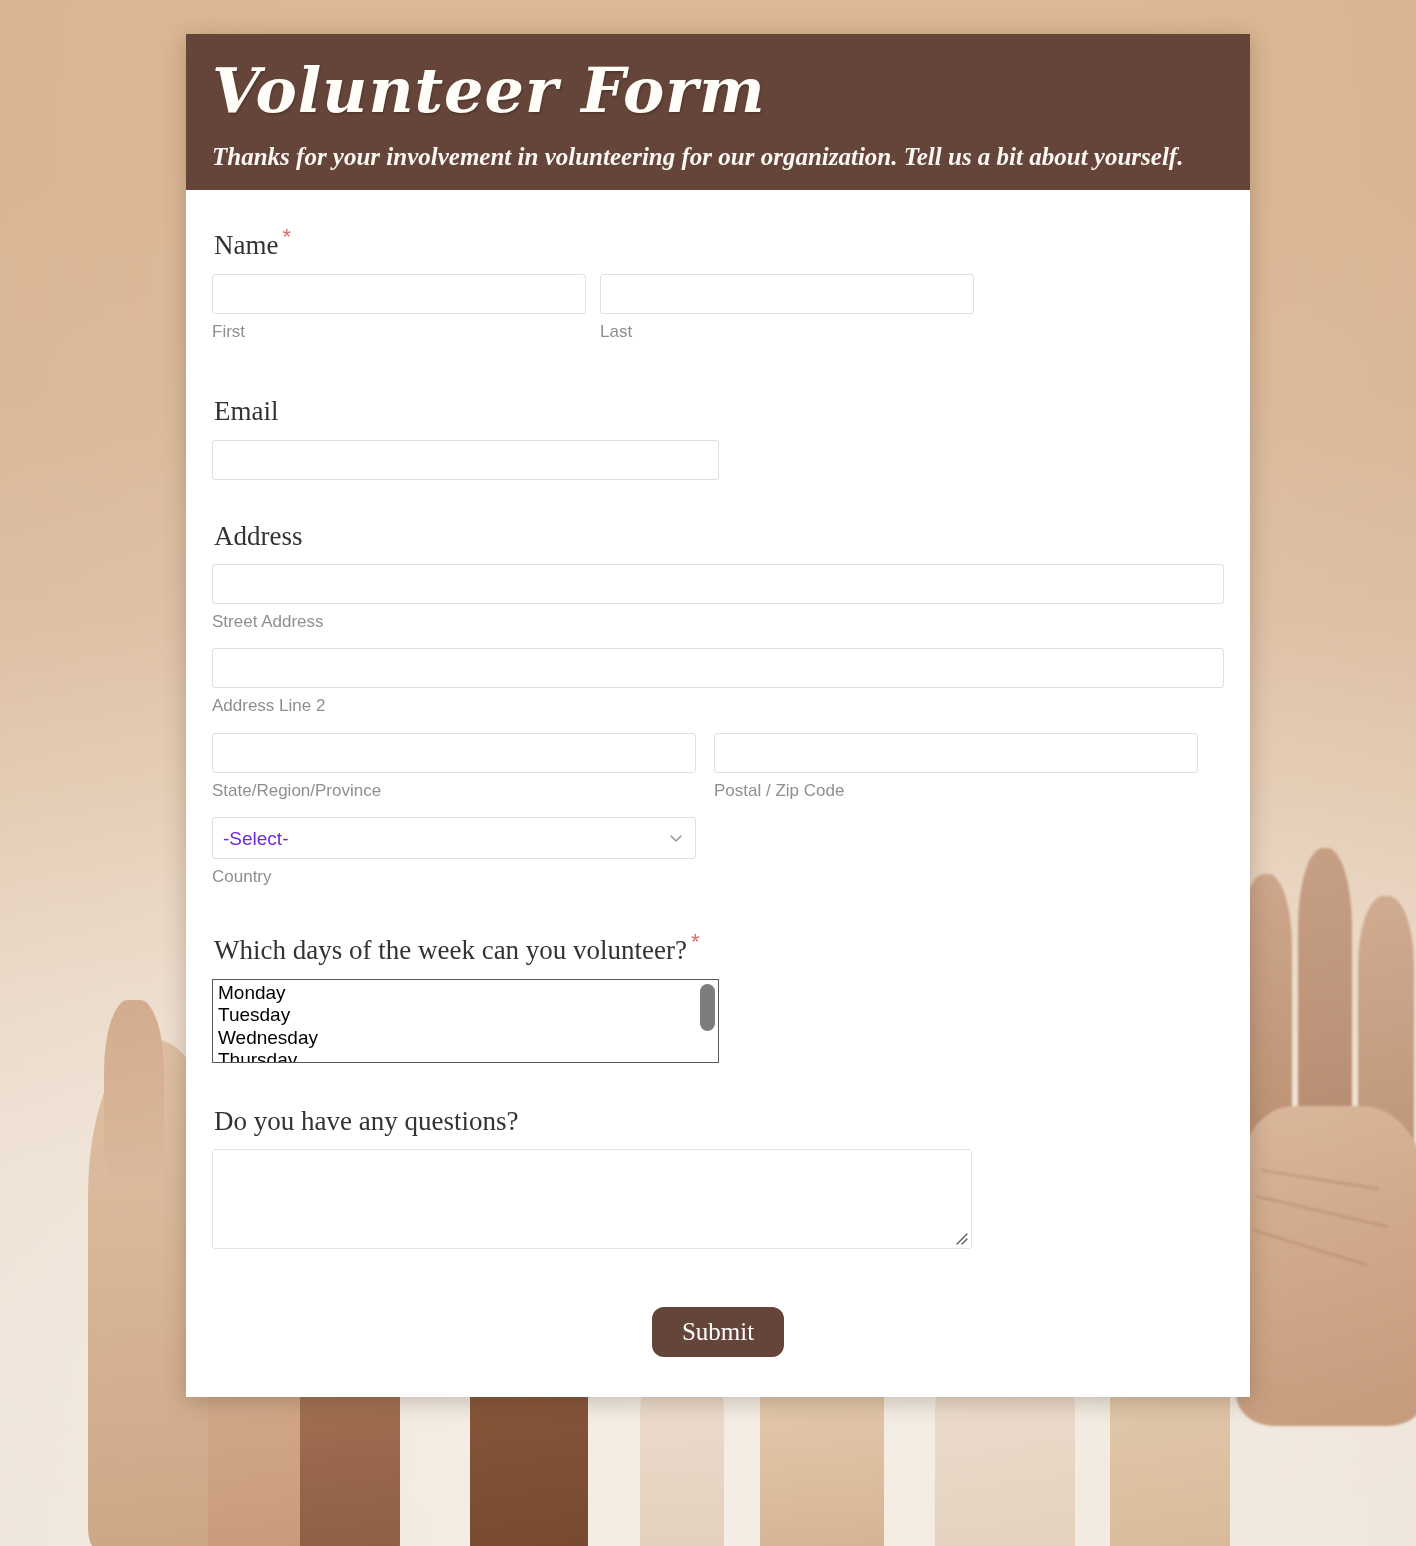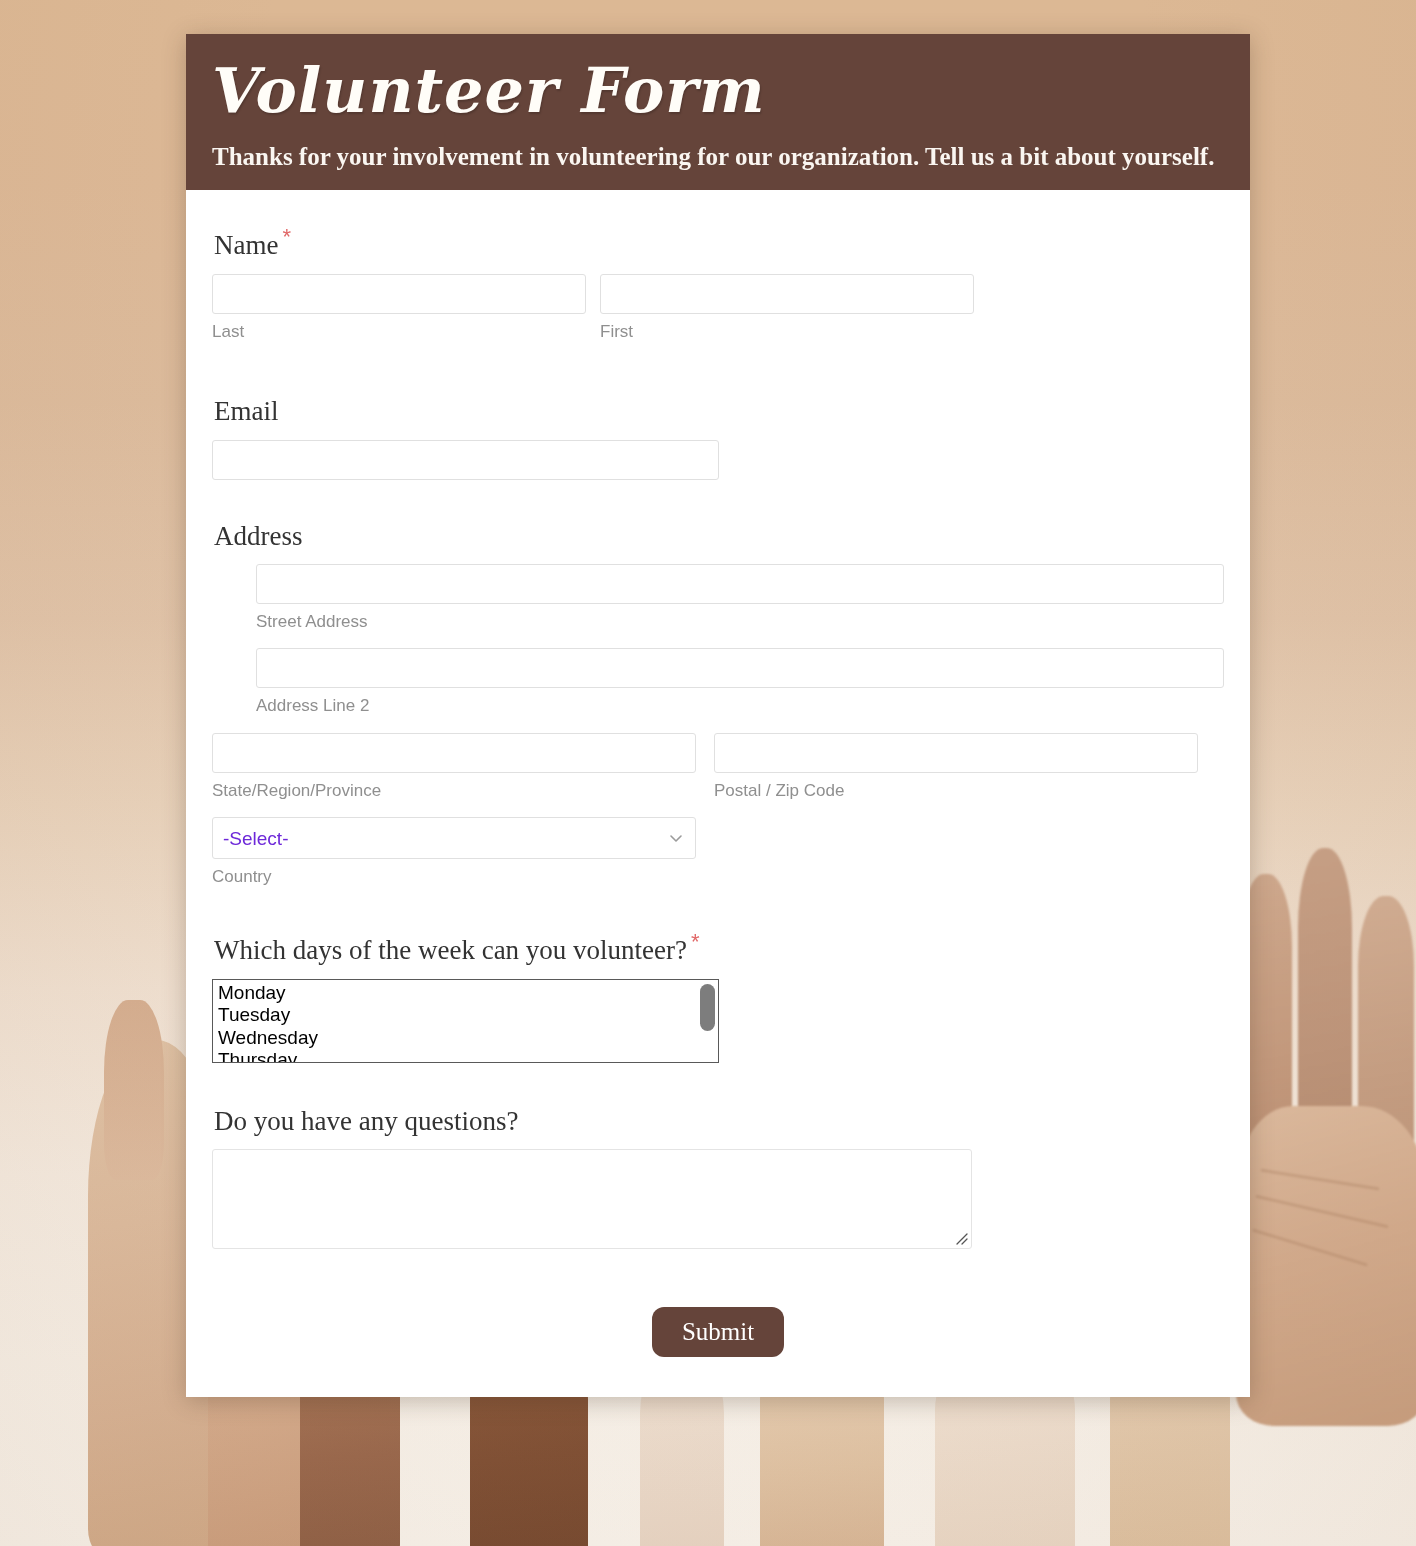--- a/index.html
+++ b/index.html
@@ -90,20 +90,21 @@
     font-weight: bold;
     color: #fffdf8;
     font-size: 62px;
     line-height: 1.05;
     letter-spacing: 1px;
     margin: 0 0 18px 0;
     text-shadow: 1px 2px 2px rgba(0,0,0,.18);
   }
   .form-subtitle {
     font-family: "Liberation Serif", "DejaVu Serif", serif;
+    font-style: italic;
     font-weight: bold;
     color: #faf6f1;
     font-size: 25px;
     line-height: 1.25;
     margin: 0;
   }
 
   .form-body { padding: 34px 26px 40px 26px; }
 
   .field-block { margin-bottom: 26px; }
@@ -144,21 +145,21 @@
     font-family: "Liberation Sans", sans-serif;
     font-size: 17px;
     color: #8f8f8f;
     margin-top: 8px;
     line-height: 1.2;
   }
   .w-email { width: 507px; }
 
   
   .addr-grid { display: flex; flex-wrap: wrap; gap: 0 18px; }
-  .addr-cell-full { width: 1014px; margin-bottom: 16px; margin-left: 44px; }
+  .addr-cell-full { width: 1014px; margin-bottom: 16px; }
   .addr-cell-half { width: 484px; margin-bottom: 16px; }
 
   
   .select-wrap { position: relative; width: 100%; }
   select.sel {
     width: 100%;
     height: 42px;
     border: 1px solid #e0e0e0;
     border-radius: 3px;
     background: #ffffff;
@@ -273,25 +274,25 @@
     <p class="form-subtitle">Thanks for your involvement in volunteering for our organization. Tell us a bit about yourself.</p>
   </div>
 
   <div class="form-body">
 
     <div class="field-block">
       <span class="field-label"><span>Name</span><span class="req">*</span></span>
       <div class="row">
         <div class="col col-half">
           <input class="ti" type="text" value="" style="">
+          <span class="sublabel">First</span>
+        </div>
+        <div class="col col-half">
+          <input class="ti" type="text" value="" style="">
           <span class="sublabel">Last</span>
-        </div>
-        <div class="col col-half">
-          <input class="ti" type="text" value="" style="">
-          <span class="sublabel">First</span>
         </div>
       </div>
     </div>
 
     <div class="field-block" style="margin-top:53px;">
       <span class="field-label">Email</span>
       <div class="w-email">
         <input class="ti" type="text" value="" style="">
       </div>
     </div>

